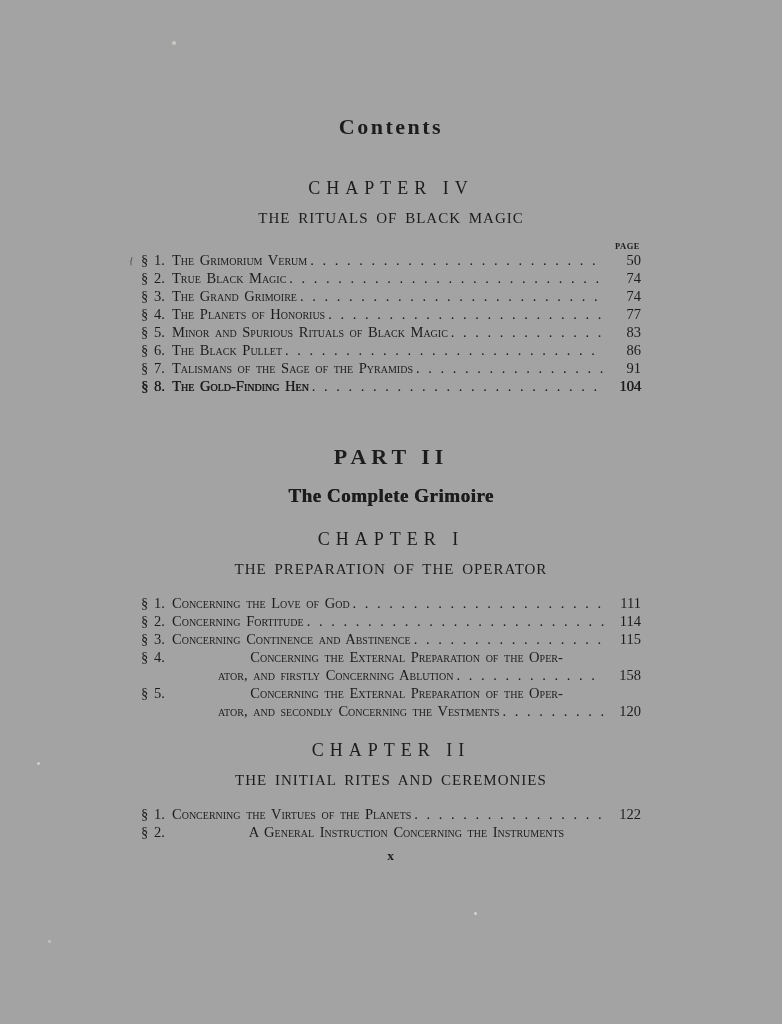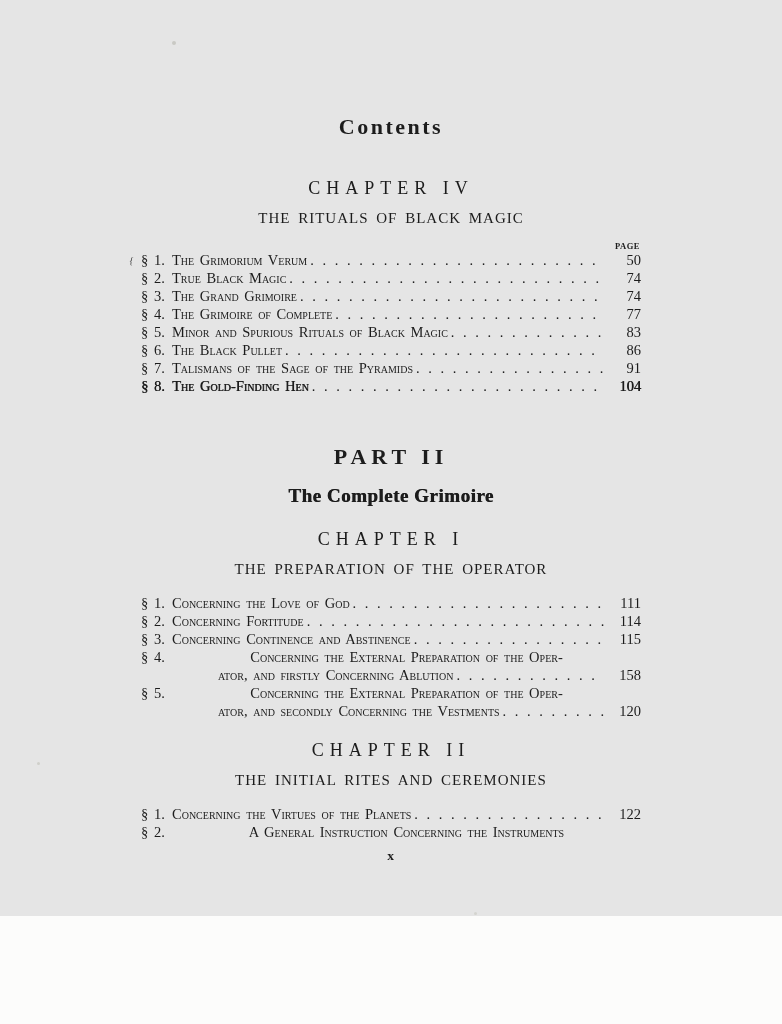--- a/index.html
+++ b/index.html
@@ -5,22 +5,22 @@
   html, body { margin: 0; padding: 0; }
   body {
     width: 782px; height: 1024px;
     background: #fcfcfb;
     font-family: "Liberation Serif", serif;
     color: #1c1c1c;
     -webkit-font-smoothing: antialiased;
   }
   .page {
     position: relative;
-    width: 782px; height: 916px;
-    background: #e5e5e5;
+    width: 782px; height: 1024px;
+    background: #a3a3a3;
     overflow: hidden;
   }
   .content {
     width: 500px;
     margin: 0 auto;
   }
   .contents-title {
     margin: 0;
     padding-top: 114px;
     text-align: center;
@@ -171,21 +171,21 @@
         <span class="pg">74</span>
       </div>
       <div class="row">
         <span class="num">§ 3.</span>
         <span class="txt">The Grand Grimoire</span>
         <span class="leader"></span>
         <span class="pg">74</span>
       </div>
       <div class="row">
         <span class="num">§ 4.</span>
-        <span class="txt">The Grimoire of Complete</span>
+        <span class="txt">The Planets of Honorius</span>
         <span class="leader"></span>
         <span class="pg">77</span>
       </div>
       <div class="row">
         <span class="num">§ 5.</span>
         <span class="txt">Minor and Spurious Rituals of Black Magic</span>
         <span class="leader"></span>
         <span class="pg">83</span>
       </div>
       <div class="row">

